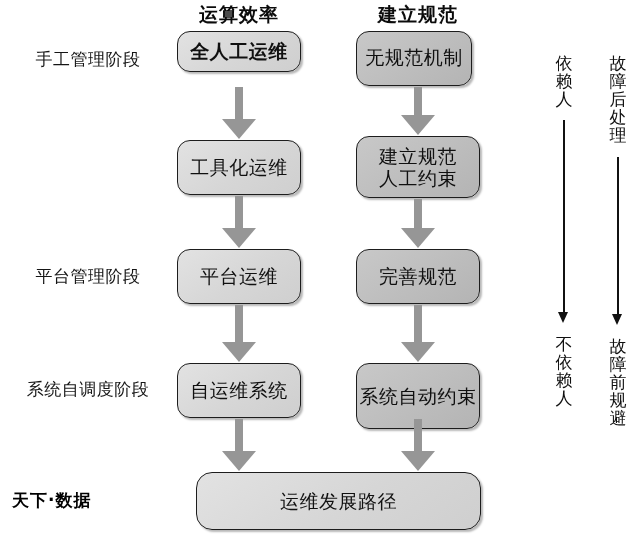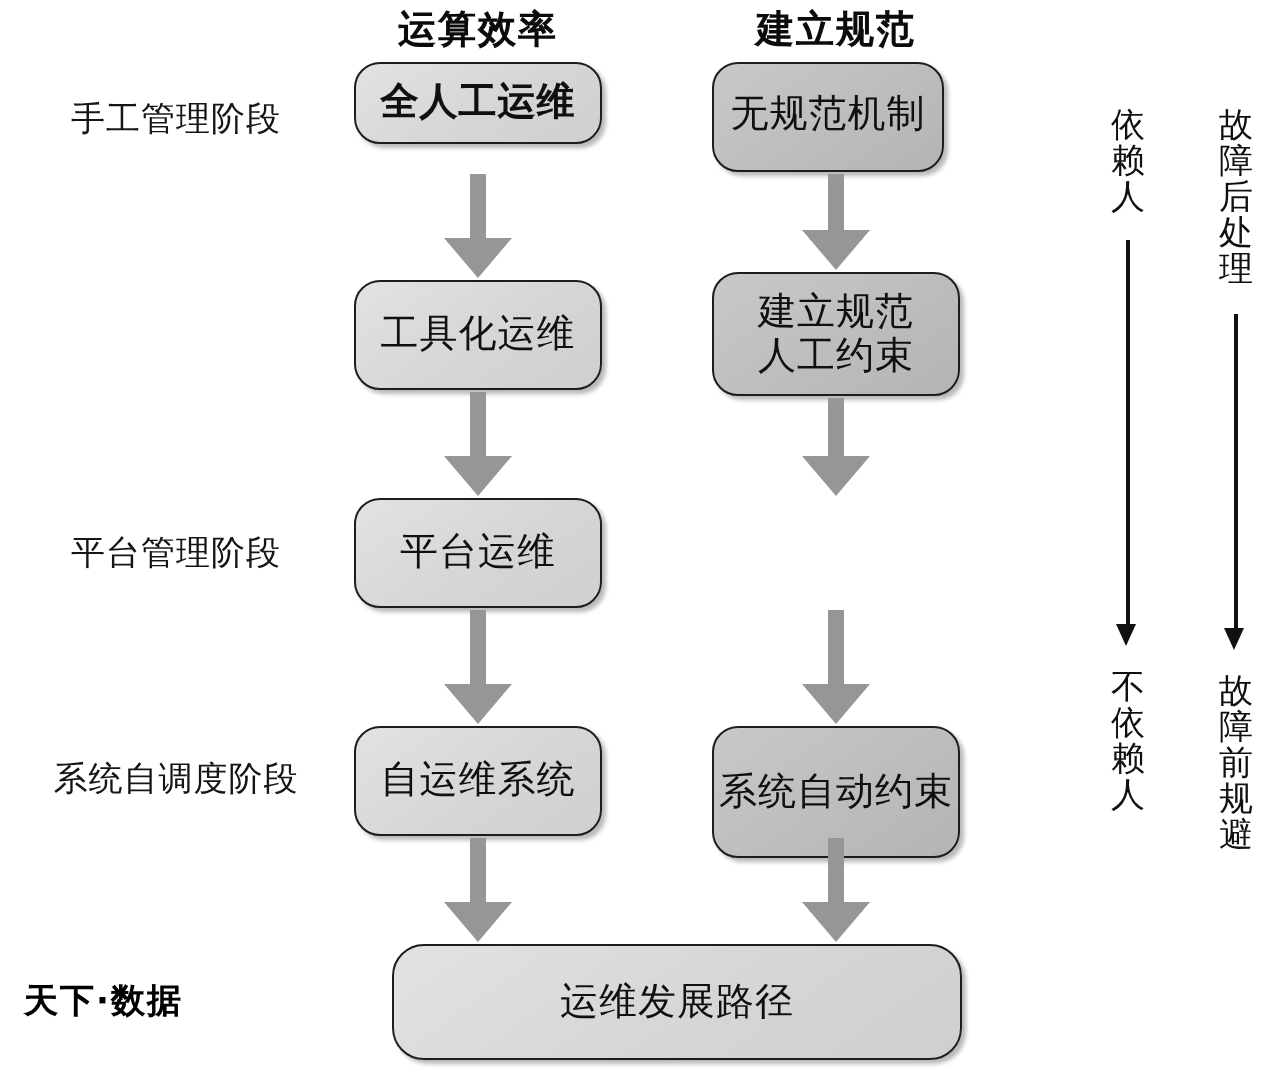--- a/index.html
+++ b/index.html
@@ -148,20 +148,21 @@
   <div class="stage-label" style="top:378px">系统自调度阶段</div>
 
   <div class="node light" style="left:177px; top:31px; width:124px; height:41px;font-weight:bold;">全人工运维</div>
   <div class="node light" style="left:177px; top:140px; width:124px; height:55px;">工具化运维</div>
   <div class="node light" style="left:177px; top:363px; width:124px; height:55px;">自运维系统</div>
   <div class="node light" style="left:177px; top:249px; width:124px; height:55px;">平台运维</div>
 
   <div class="node dark" style="left:356px; top:31px; width:116px; height:55px;font-family:Liberation Serif, serif;">无规范机制</div>
   <div class="node dark" style="left:356px; top:136px; width:124px; height:62px; white-space:pre-line;">建立规范
 人工约束</div>
+  <div class="node dark" style="left:356px; top:249px; width:124px; height:55px;">完善规范</div>
   <div class="node dark" style="left:356px; top:363px; width:124px; height:66px;">系统自动约束</div>
 
   <div class="node light wide" style="left:196px; top:472px; width:285px; height:58px;">运维发展路径</div>
 
   <div class="flow-arrow" style="left:222px; top:87px; height:52px;">
     <div class="shaft" style="height:32px"></div>
       <div class="head" style="top:32px"></div>
   </div>
   <div class="flow-arrow" style="left:222px; top:196px; height:52px;">
     <div class="shaft" style="height:32px"></div>

